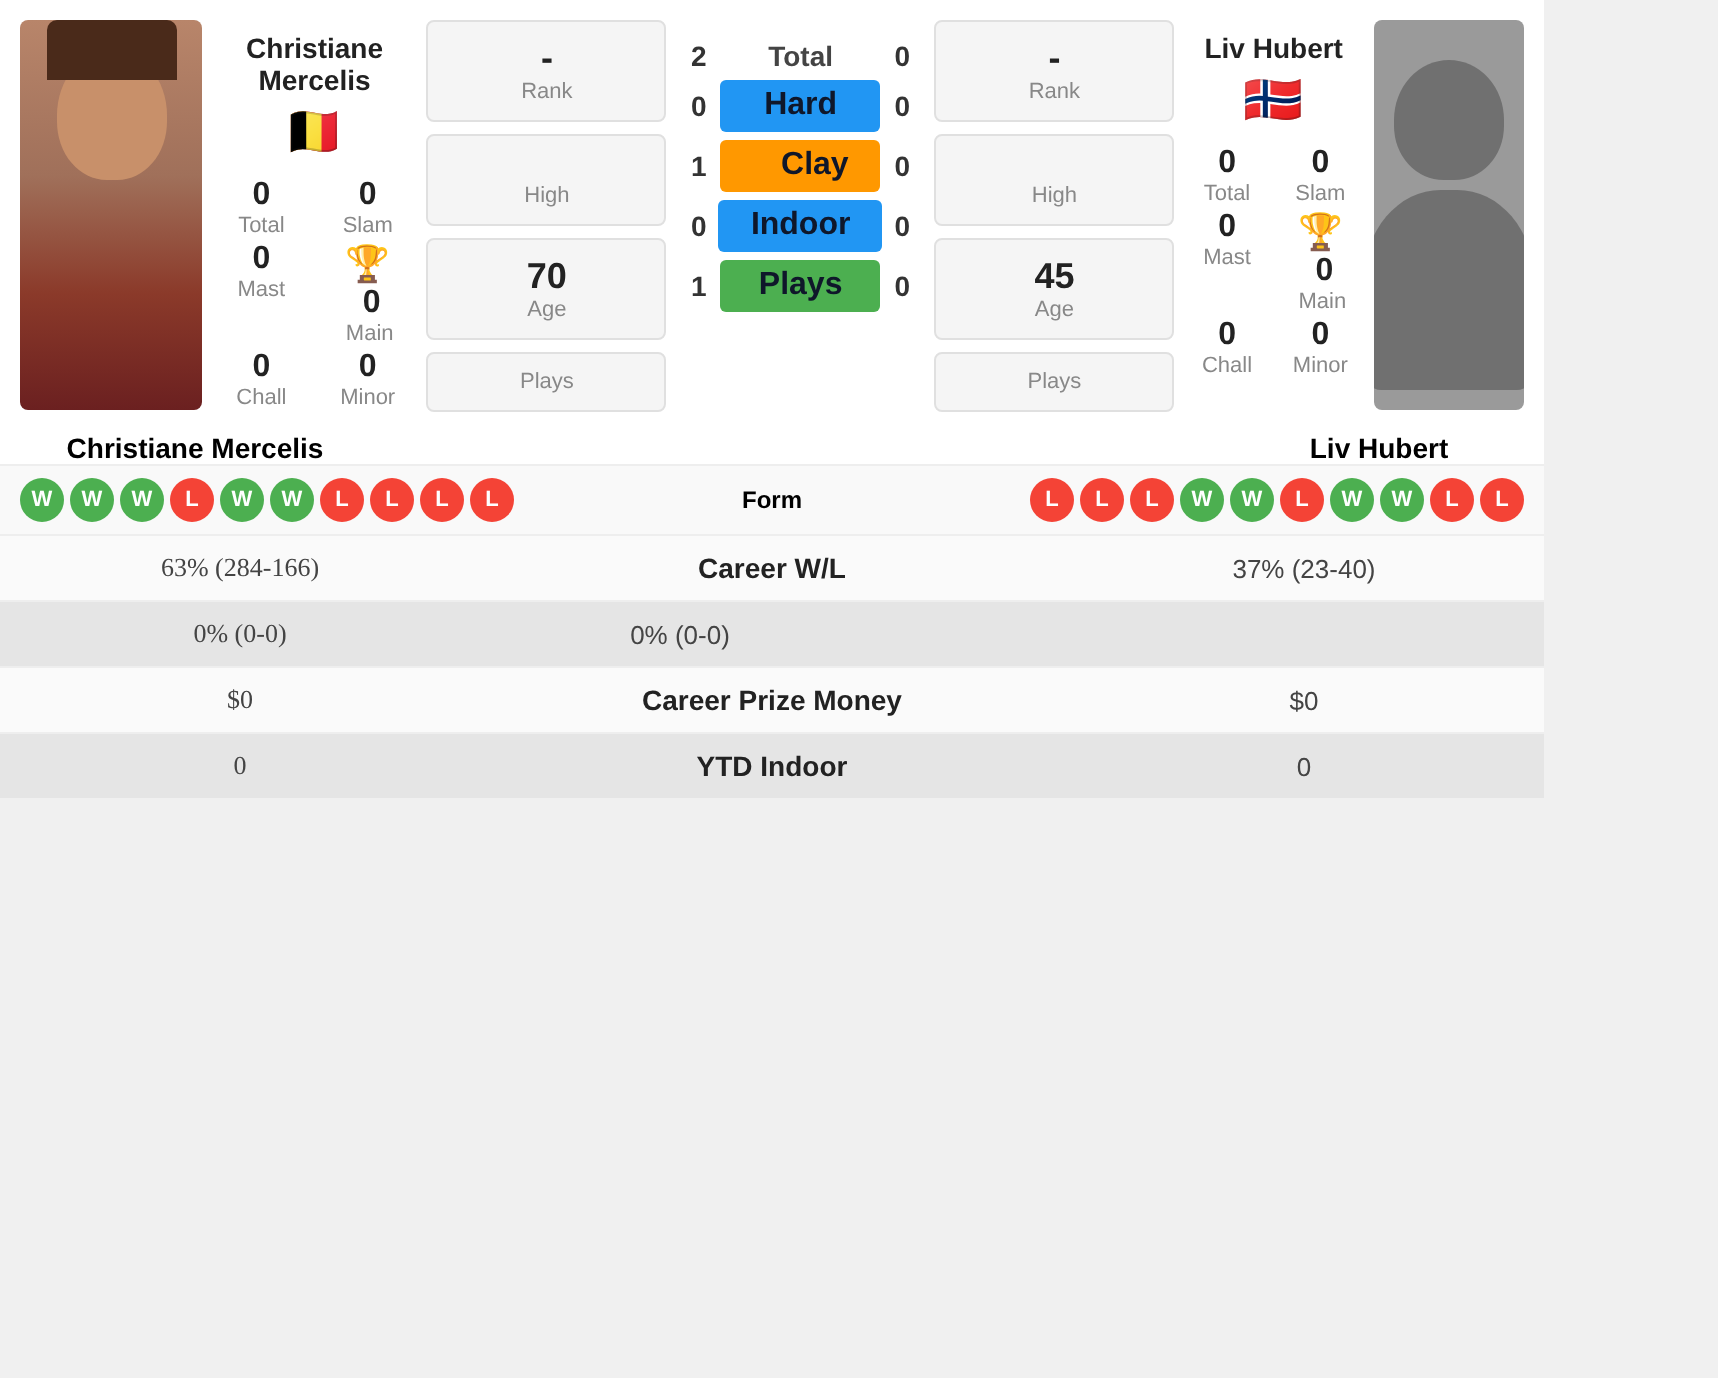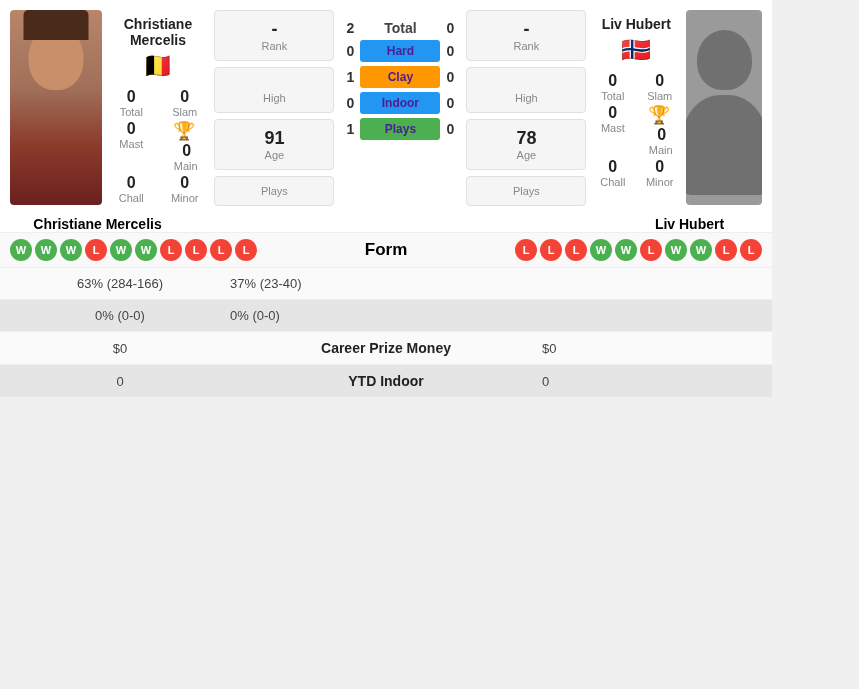--- a/index.html
+++ b/index.html
@@ -116,28 +116,28 @@
     .court-row {
       display: flex;
       align-items: center;
       justify-content: space-between;
       margin: 4px 0;
       font-size: 14px;
     }
     .court-badge {
       padding: 4px 16px;
       border-radius: 3px;
-      color: #4c1d95;
-      font-weight: bold;
-      font-size: 12px;
+      color: #0f172a;
+      font-weight: bold;
+      font-size: 16px;
       min-width: 80px;
       text-align: center;
     }
     .badge-hard { background: #2196F3; }
-    .badge-clay { background: #FF9800; }
+    .badge-clay { background: #FF9800; text-align: right; }
     .badge-indoor { background: #2196F3; }
     .badge-grass { background: #4CAF50; }
     .court-num {
       font-weight: bold;
       font-size: 14px;
       color: #333;
       width: 20px;
       text-align: center;
     }
     
@@ -181,45 +181,47 @@
       font-size: 11px;
       font-weight: bold;
       color: #fff;
     }
     .form-w { background: #4CAF50; }
     .form-l { background: #F44336; }
     .form-label {
       flex: 1;
       text-align: center;
       font-weight: bold;
-      font-size: 17px;
+      font-size: 12px;
     }
     
     .stats-row {
       display: flex;
       align-items: center;
       padding: 8px 10px;
       border-top: 1px solid #eee;
       background: #e5e5e5;
     }
     .stats-row:nth-child(even) { background: #fafafa; }
     .stats-row-left {
       width: 220px;
       text-align: center;
       color: #444;
+      font-family: Liberation Serif, serif;
     }
     .stats-row-label {
       flex: 1;
       text-align: center;
       font-weight: bold;
       font-size: 14px;
       color: #222;
     }
     .stats-row-right {
       width: 220px;
+      text-align: center;
       color: #444;
     }
     .top-player-area {
       display: flex;
       gap: 8px;
       padding: 10px 10px 0 10px;
     }
   </style>
 </head>
 <body>
@@ -273,21 +275,21 @@
         <div style="width:120px;">
           <div class="small-stats-box">
             <div class="sv">-</div>
             <div class="sl">Rank</div>
           </div>
           <div class="small-stats-box">
             <div class="sv" style="font-size:14px;color:#888;">&nbsp;</div>
             <div class="sl">High</div>
           </div>
           <div class="small-stats-box">
-            <div class="sv">91</div>
+            <div class="sv">70</div>
             <div class="sl">Age</div>
           </div>
           <div class="small-stats-box">
             <div class="sl">Plays</div>
           </div>
         </div>
 
         <div style="flex:1;padding-top:6px;">
           <div class="court-row">
             <span class="court-num">2</span>
@@ -319,21 +321,21 @@
         <div style="width:120px;">
           <div class="small-stats-box">
             <div class="sv">-</div>
             <div class="sl">Rank</div>
           </div>
           <div class="small-stats-box">
             <div class="sv" style="font-size:14px;color:#888;">&nbsp;</div>
             <div class="sl">High</div>
           </div>
           <div class="small-stats-box">
-            <div class="sv">78</div>
+            <div class="sv">45</div>
             <div class="sl">Age</div>
           </div>
           <div class="small-stats-box">
             <div class="sl">Plays</div>
           </div>
         </div>
 
       </div>
     </div>
 
@@ -413,20 +415,21 @@
         <span class="form-badge form-l">L</span>
         <span class="form-badge form-w">W</span>
         <span class="form-badge form-w">W</span>
         <span class="form-badge form-l">L</span>
         <span class="form-badge form-l">L</span>
       </div>
   </div>
 
   <div class="stats-row">
     <div class="stats-row-left">63% (284-166)</div>
+    <div class="stats-row-label">Career W/L</div>
     <div class="stats-row-right">37% (23-40)</div>
   </div>
 
   <div class="stats-row">
     <div class="stats-row-left">0% (0-0)</div>
     <div class="stats-row-right">0% (0-0)</div>
   </div>
 
   <div class="stats-row">
     <div class="stats-row-left">$0</div>

